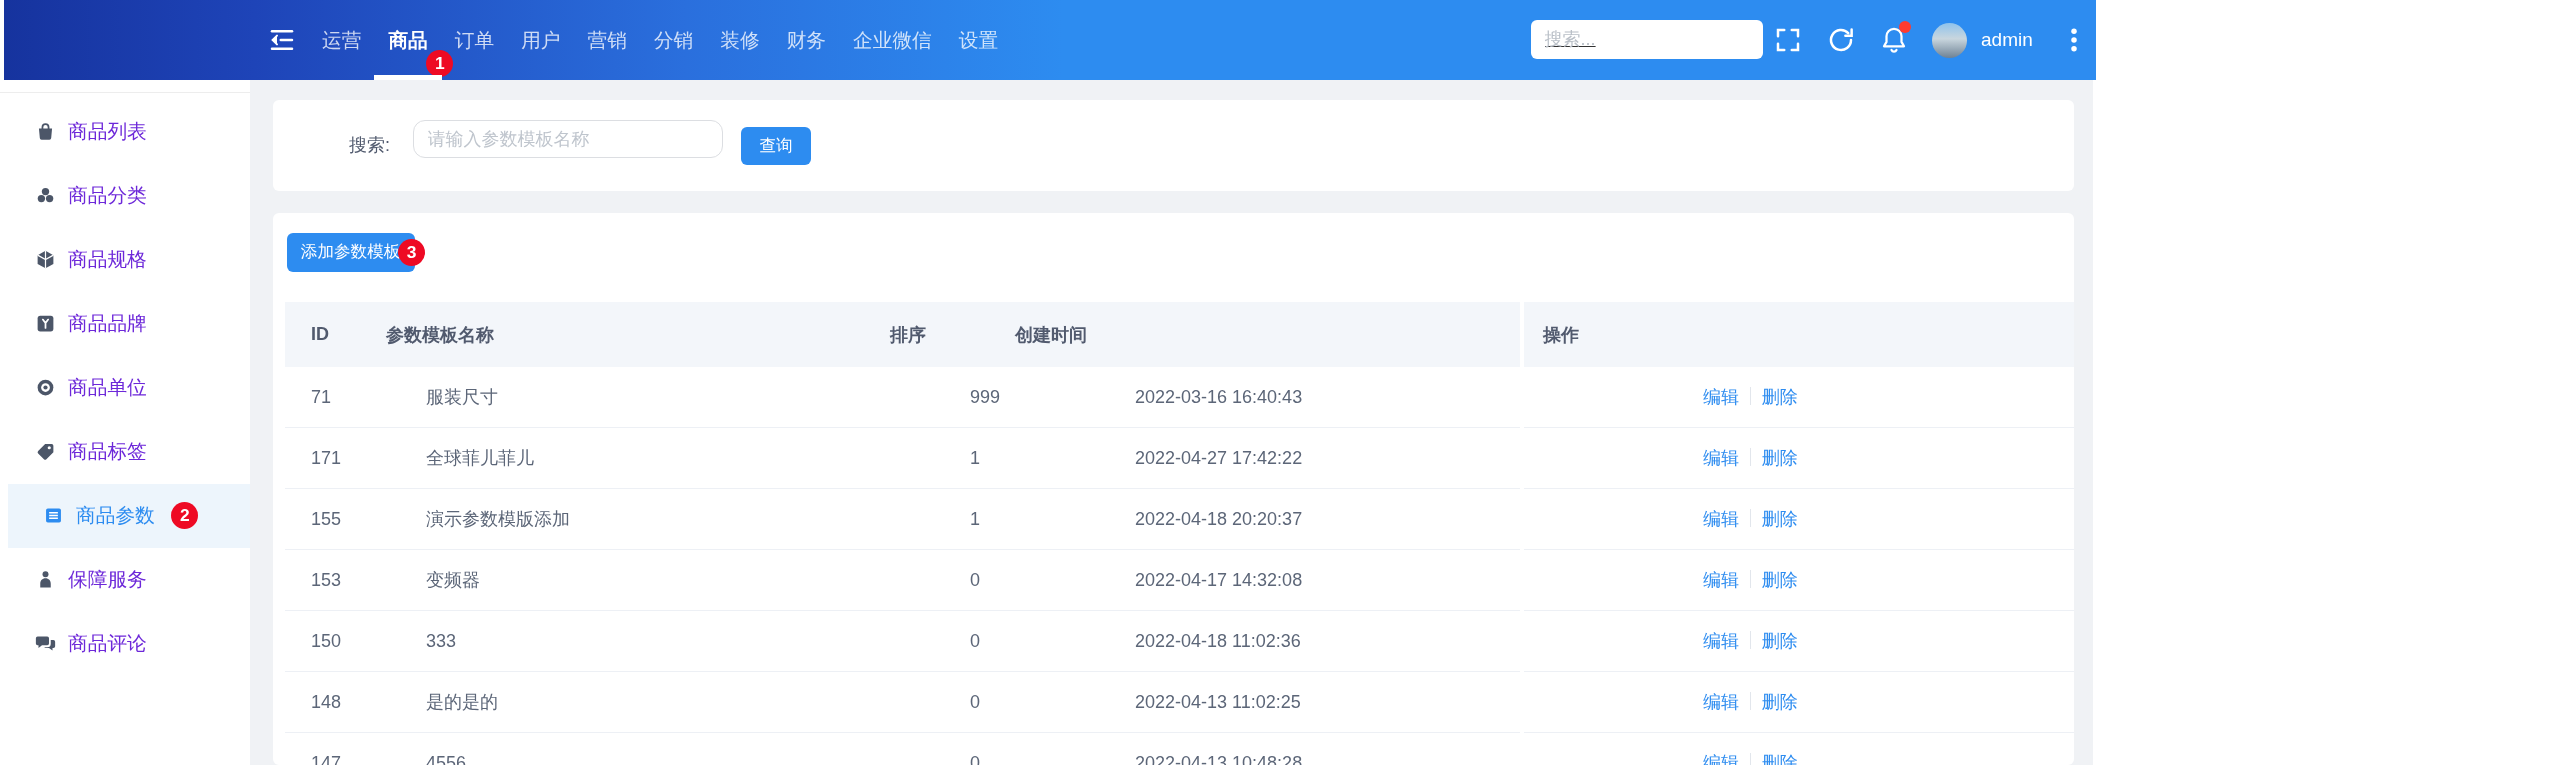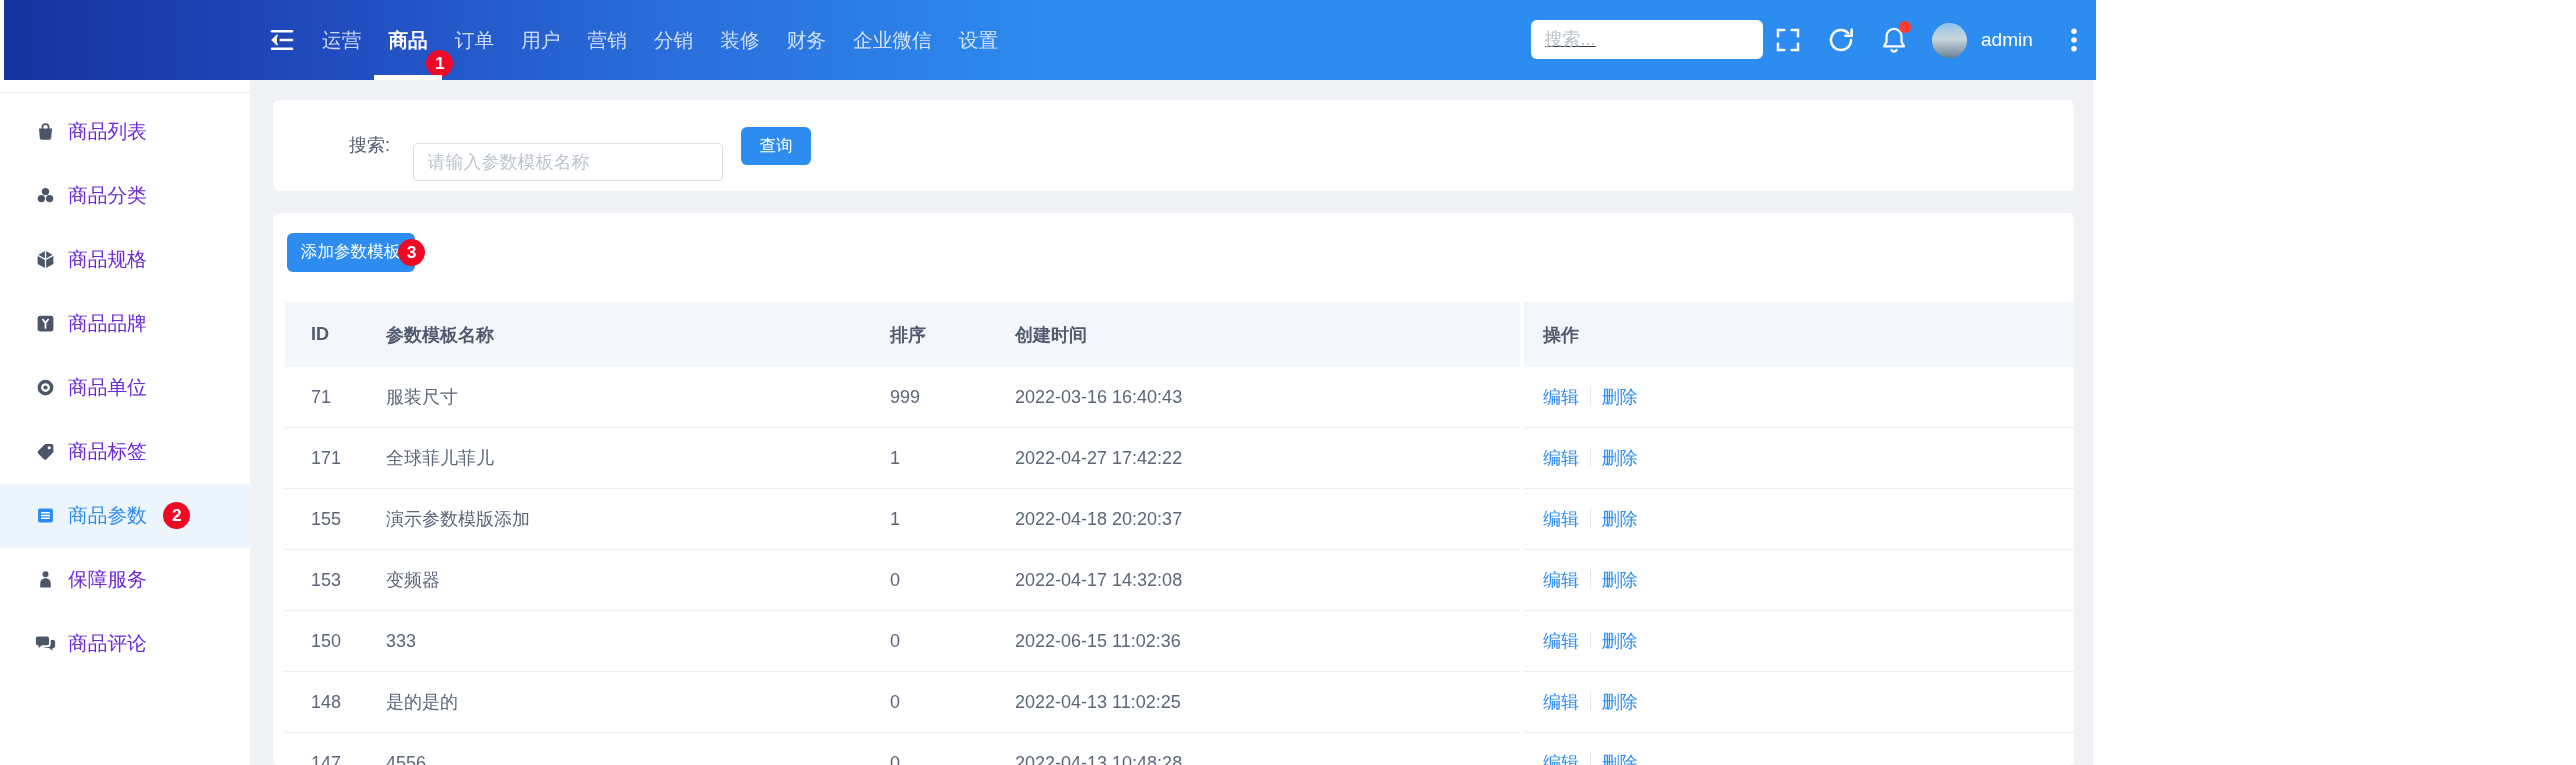--- a/index.html
+++ b/index.html
@@ -33,46 +33,46 @@
   .tb-dots { left:2055px; }
 
   
   .sidebar { position:absolute; left:0; top:80px; width:250px; height:686px; background:#ffffff; }
   .sidebar-divider { position:absolute; left:0; top:12px; width:100%; height:0.8px; background:#ededed; }
   .side-menu { position:absolute; top:19.7px; left:0; width:100%; }
   .side-item { height:64px; display:flex; align-items:center; padding-left:35px; cursor:pointer;
                font-size:19.7px; color:#6d28d9; }
   .side-item .s-icon { width:21px; height:21px; color:#4c5668; flex:0 0 21px; }
   .side-item .s-label { margin-left:12px; white-space:nowrap; }
-  .side-item.active { background:#edf5fc; color:#2d8cf0; }
+  .side-item.active { background:#edf5fc; color:#2d8cf0;margin-left:8px; }
   .side-item.active .s-icon { color:#2d8cf0; }
   .side-badge { margin-left:16.6px; }
 
   
   .content { position:absolute; left:250px; top:80px; width:1843px; height:686px; background:#f0f2f5; }
   .card { position:absolute; background:#ffffff; border-radius:6px; }
   .card-search { left:23px; top:20.4px; width:1801px; height:91px; }
   .search-label { position:absolute; left:0; top:0; width:117px; height:91px; line-height:91px;
                   text-align:right; font-size:18px; color:#515a6e; }
-  .search-input { position:absolute; left:140px; top:43px; width:310px; height:38px;
-                  border:1.5px solid #dcdee2; border-radius:4px; font-size:18px; padding:0 13.6px;
+  .search-input { position:absolute; left:140px; top:20px; width:310px; height:38px;
+                  border:1.5px solid #dcdee2; border-radius:12px; font-size:18px; padding:0 13.6px;
                   color:#515a6e; outline:none; }
   .search-input::placeholder { color:#bfc5cd; }
   .btn-primary { background:#2d8cf0; color:#ffffff; border:none; border-radius:6px;
                  font-size:16.6px; cursor:pointer; font-family:inherit; }
   .query-btn { position:absolute; left:468px; top:26.5px; width:70px; height:38px; }
 
   .card-table { left:23px; top:133px; width:1801px; height:552px; overflow:hidden; }
   .add-btn { position:absolute; left:13.6px; top:19.7px; width:128px; height:39px; }
   .add-badge { position:absolute; left:125px; top:26px; }
 
   .ptable { position:absolute; left:12px; top:89px; width:1789px; bottom:0; font-size:18px; }
   .t-grid { display:grid; grid-template-columns:101px 504px 125px 528px 531px; align-items:center; }
   .thead { height:65px; background:#f3f6fa; color:#515a6e; font-weight:bold; }
-  .trow { height:61px; border-bottom:1.5px solid #edf0f5; color:#5c6678; }
+  .trow { height:61px; border-bottom:1.5px solid #edf0f5; color:#5c6678;gap:40px; }
   .c-id { padding-left:26px; }
   .t-link { color:#2d8cf0; cursor:pointer; }
   .l-div { display:inline-block; width:1.5px; height:18px; background:#e2e6ec; margin:0 10.6px; vertical-align:-2.3px; }
   .fixed-gap { position:absolute; left:1247px; top:89px; width:3.8px; bottom:0; background:#ffffff; }
 
   svg { display:block; width:100%; height:100%; }
 </style>
 </head>
 <body>
 
@@ -288,21 +288,21 @@
           <div>变频器</div>
           <div>0</div>
           <div>2022-04-17 14:32:08</div>
           <div><span class="t-link">编辑</span><span class="l-div"></span><span class="t-link">删除</span></div>
         </div>
 
         <div class="t-grid trow">
           <div class="c-id">150</div>
           <div>333</div>
           <div>0</div>
-          <div>2022-06-15 11:02:36</div>
+          <div>2022-04-18 11:02:36</div>
           <div><span class="t-link">编辑</span><span class="l-div"></span><span class="t-link">删除</span></div>
         </div>
 
         <div class="t-grid trow">
           <div class="c-id">148</div>
           <div>是的是的</div>
           <div>0</div>
           <div>2022-04-13 11:02:25</div>
           <div><span class="t-link">编辑</span><span class="l-div"></span><span class="t-link">删除</span></div>
         </div>

